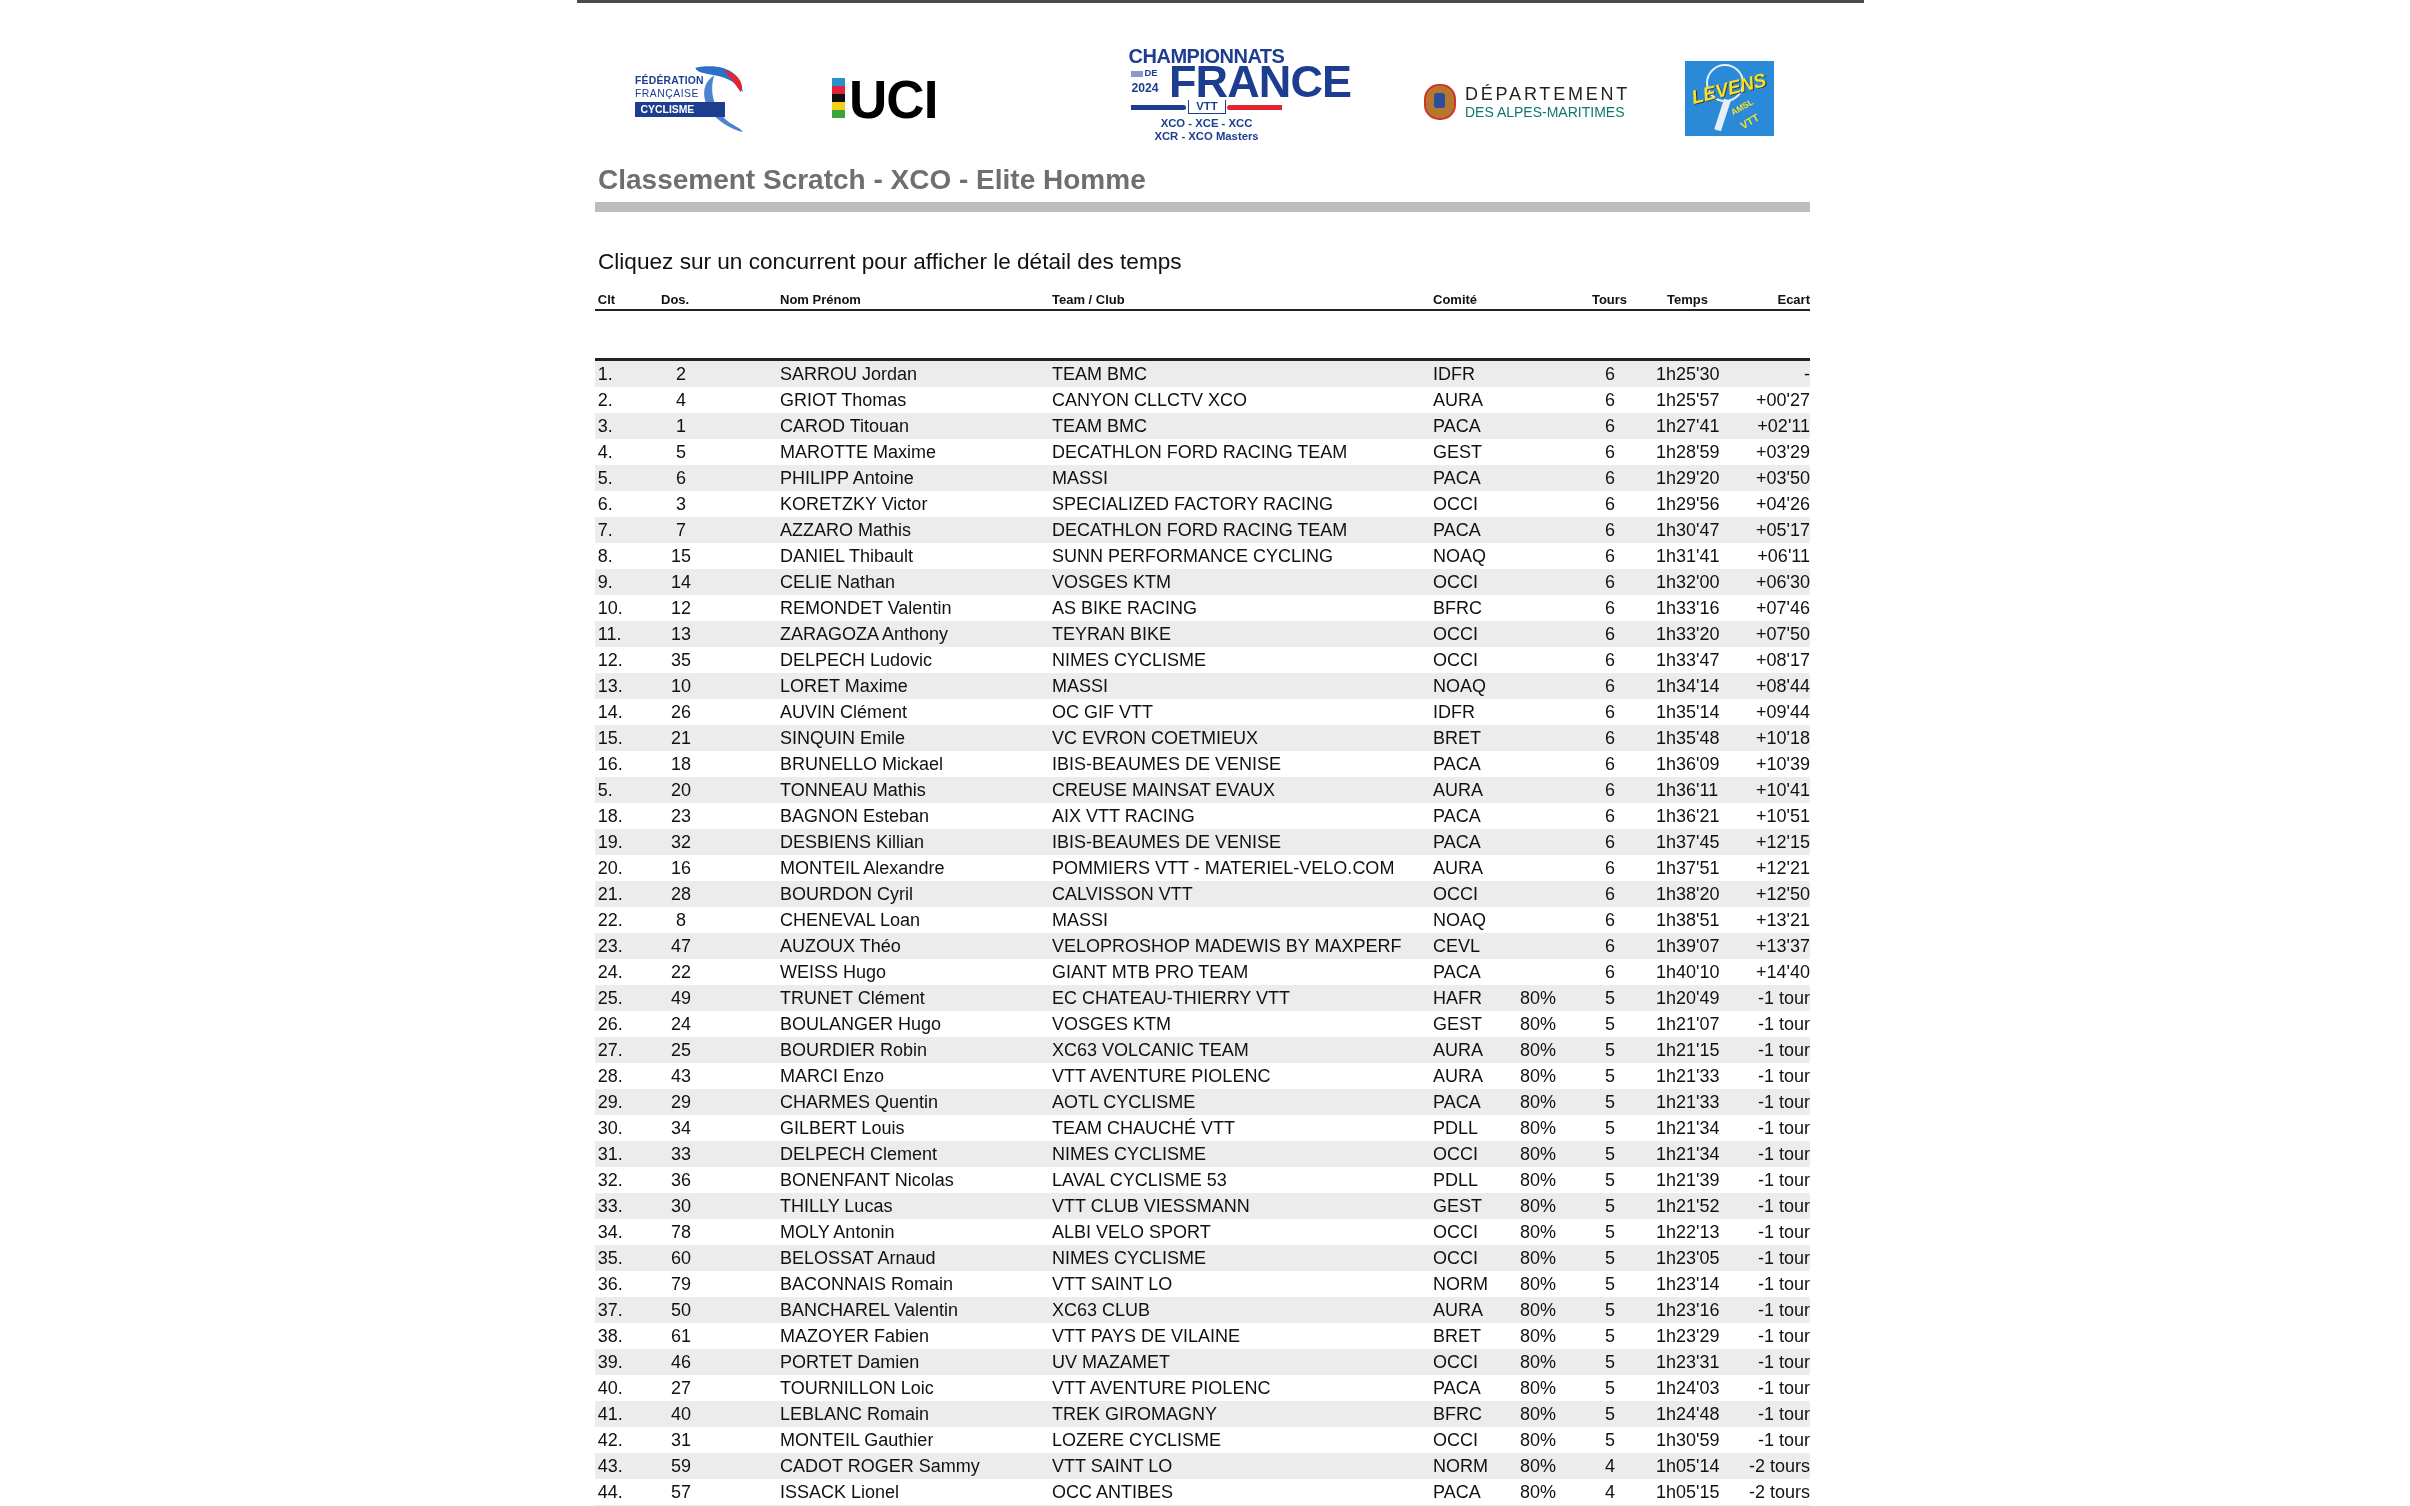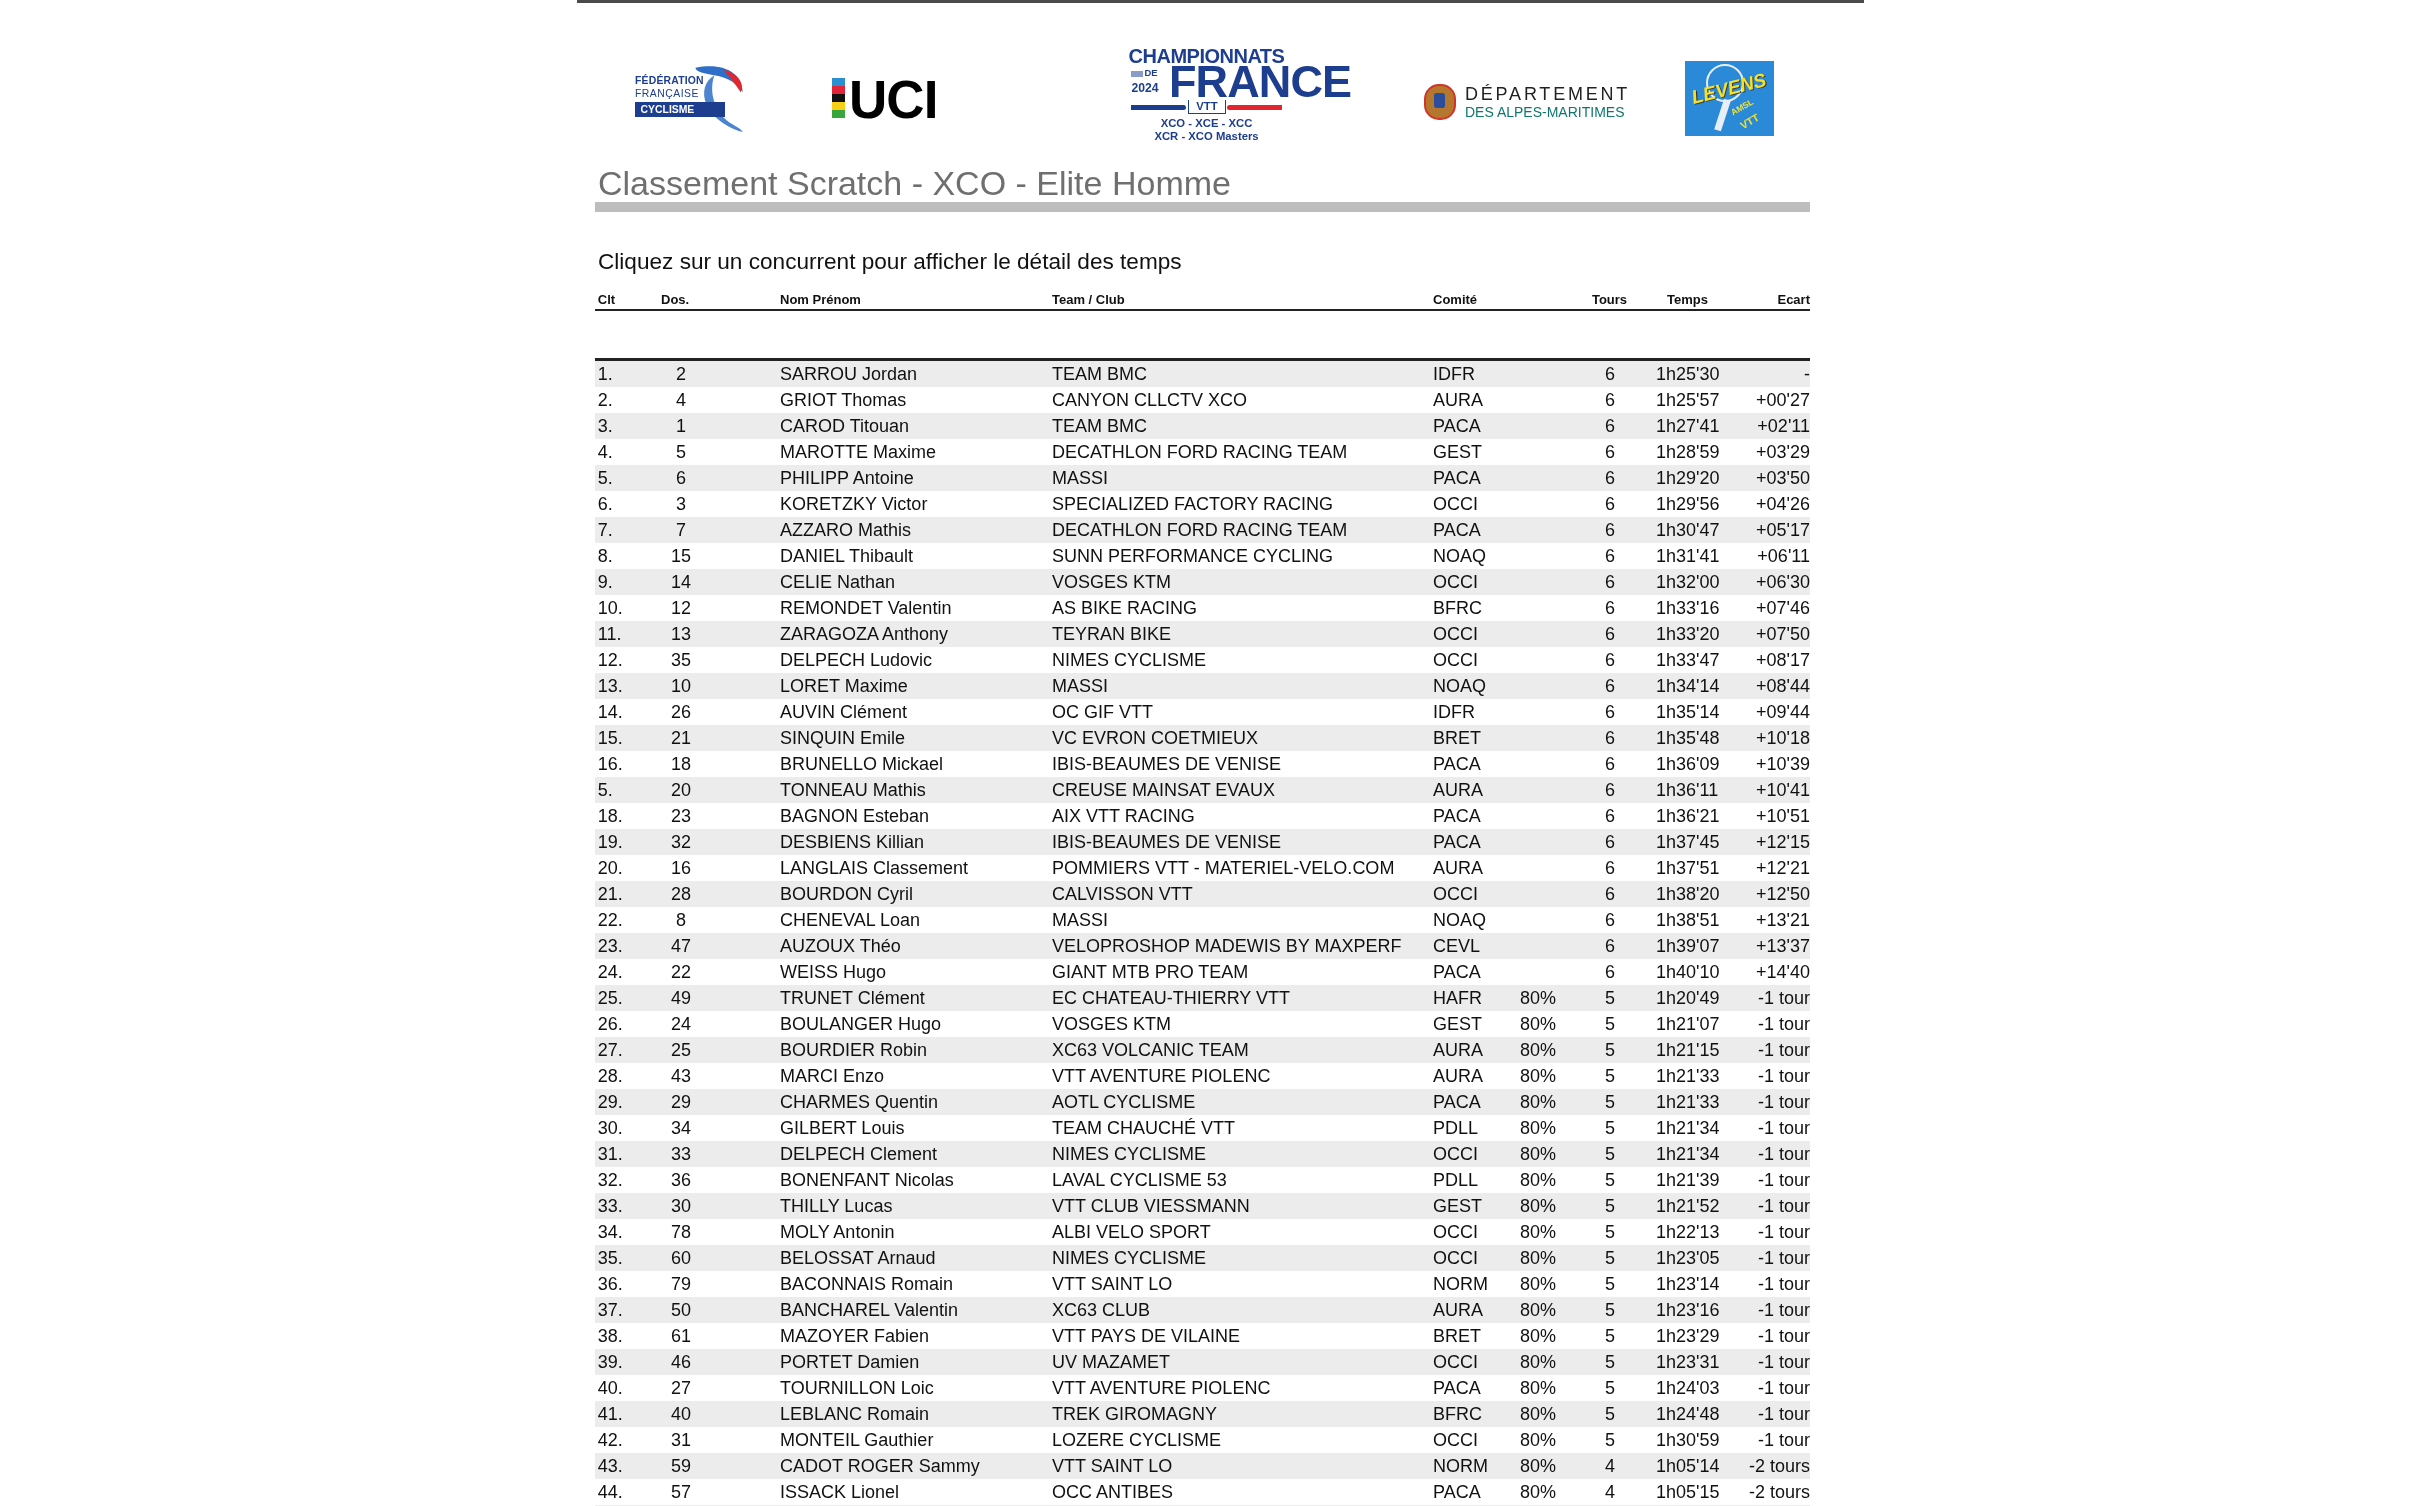--- a/index.html
+++ b/index.html
@@ -38,21 +38,21 @@
   .dep .d1 { position:absolute; left:41px; top:5.6px; font-size:18px; letter-spacing:2.8px; color:#222; }
   .dep .d2 { position:absolute; left:41px; top:26px; font-size:14px; color:#0f766e; }
   
   .lev { left:1090px; top:22.6px; width:89px; height:75px; background:#2b8ad8; overflow:hidden; }
   .lev .w { position:absolute; left:5.6px; top:17px; font-weight:bold; font-style:italic; font-size:19px; color:#f5e12a; transform:rotate(-14deg); text-shadow:0.9px 0.9px 0 #333; }
   .lev .a { position:absolute; left:45px; top:41px; font-weight:bold; font-size:8.5px; color:#f5e12a; transform:rotate(-30deg); }
   .lev .v { position:absolute; left:55px; top:55px; font-weight:bold; font-size:10.4px; color:#f5e12a; transform:rotate(-30deg); }
   .lev .gear { position:absolute; left:21px; top:3.8px; width:38px; height:38px; border:2.8px solid #e8eef5; border-radius:50%; box-sizing:border-box; }
   .lev .stem { position:absolute; left:34px; top:38px; width:6.6px; height:32px; background:#e8eef5; transform:rotate(18deg); }
 
-  .title { position:absolute; left:598px; top:164px; font-size:34px; font-weight:normal; color:#6f6f6f; }
+  .title { position:absolute; left:598px; top:164px; font-size:28px; font-weight:bold; color:#6f6f6f; }
   .gray-bar { position:absolute; left:595px; top:202px; width:1215px; height:10.4px; background:#bdbdbd; }
   .subtitle { position:absolute; left:598px; top:249px; font-size:22.6px; color:#111; }
 
   .header { position:absolute; left:595px; top:290px; width:1215px; height:19px; font-size:13px; font-weight:bold; color:#111; }
   .header span { position:absolute; top:1.9px; white-space:nowrap; }
   .hdr-rule { position:absolute; left:595px; top:309px; width:1215px; height:1.9px; background:#222; }
   .thick-rule { position:absolute; left:595px; top:358px; width:1215px; height:2.8px; background:#222; }
 
   .rows { position:absolute; left:595px; top:361px; width:1215px; }
   .row { position:relative; height:26px; font-size:18px; line-height:26px; cursor:pointer; }
@@ -355,21 +355,21 @@
       <span class="c-team">IBIS-BEAUMES DE VENISE</span>
       <span class="c-com">PACA</span>
       <span class="c-pct"></span>
       <span class="c-tours">6</span>
       <span class="c-temps">1h37'45</span>
       <span class="c-ecart">+12'15</span>
     </div>
     <div class="row">
       <span class="c-clt">20.</span>
       <span class="c-dos">16</span>
-      <span class="c-nom">LANGLAIS Classement</span>
+      <span class="c-nom">MONTEIL Alexandre</span>
       <span class="c-team">POMMIERS VTT - MATERIEL-VELO.COM</span>
       <span class="c-com">AURA</span>
       <span class="c-pct"></span>
       <span class="c-tours">6</span>
       <span class="c-temps">1h37'51</span>
       <span class="c-ecart">+12'21</span>
     </div>
     <div class="row">
       <span class="c-clt">21.</span>
       <span class="c-dos">28</span>

